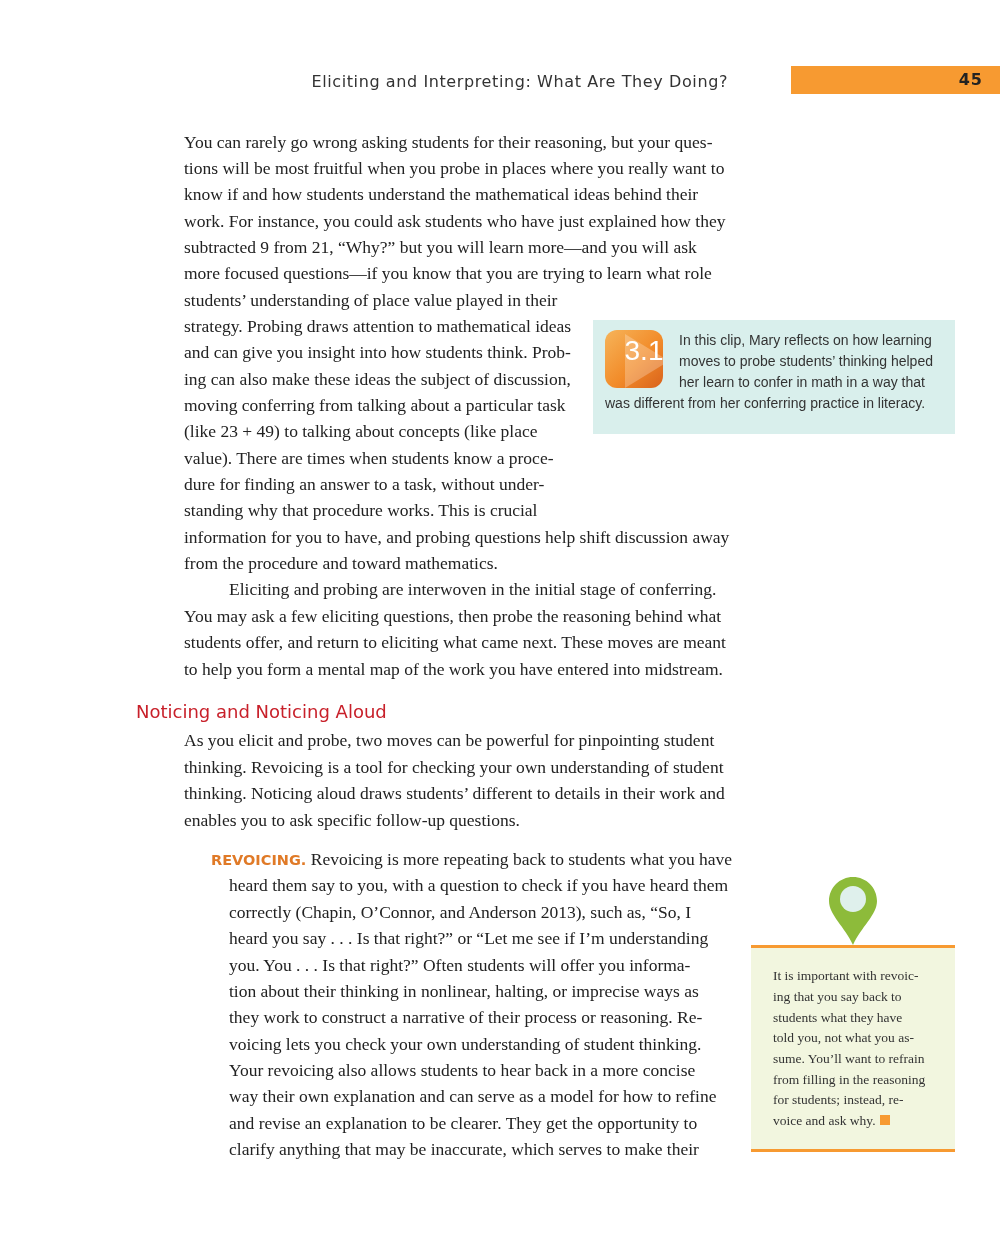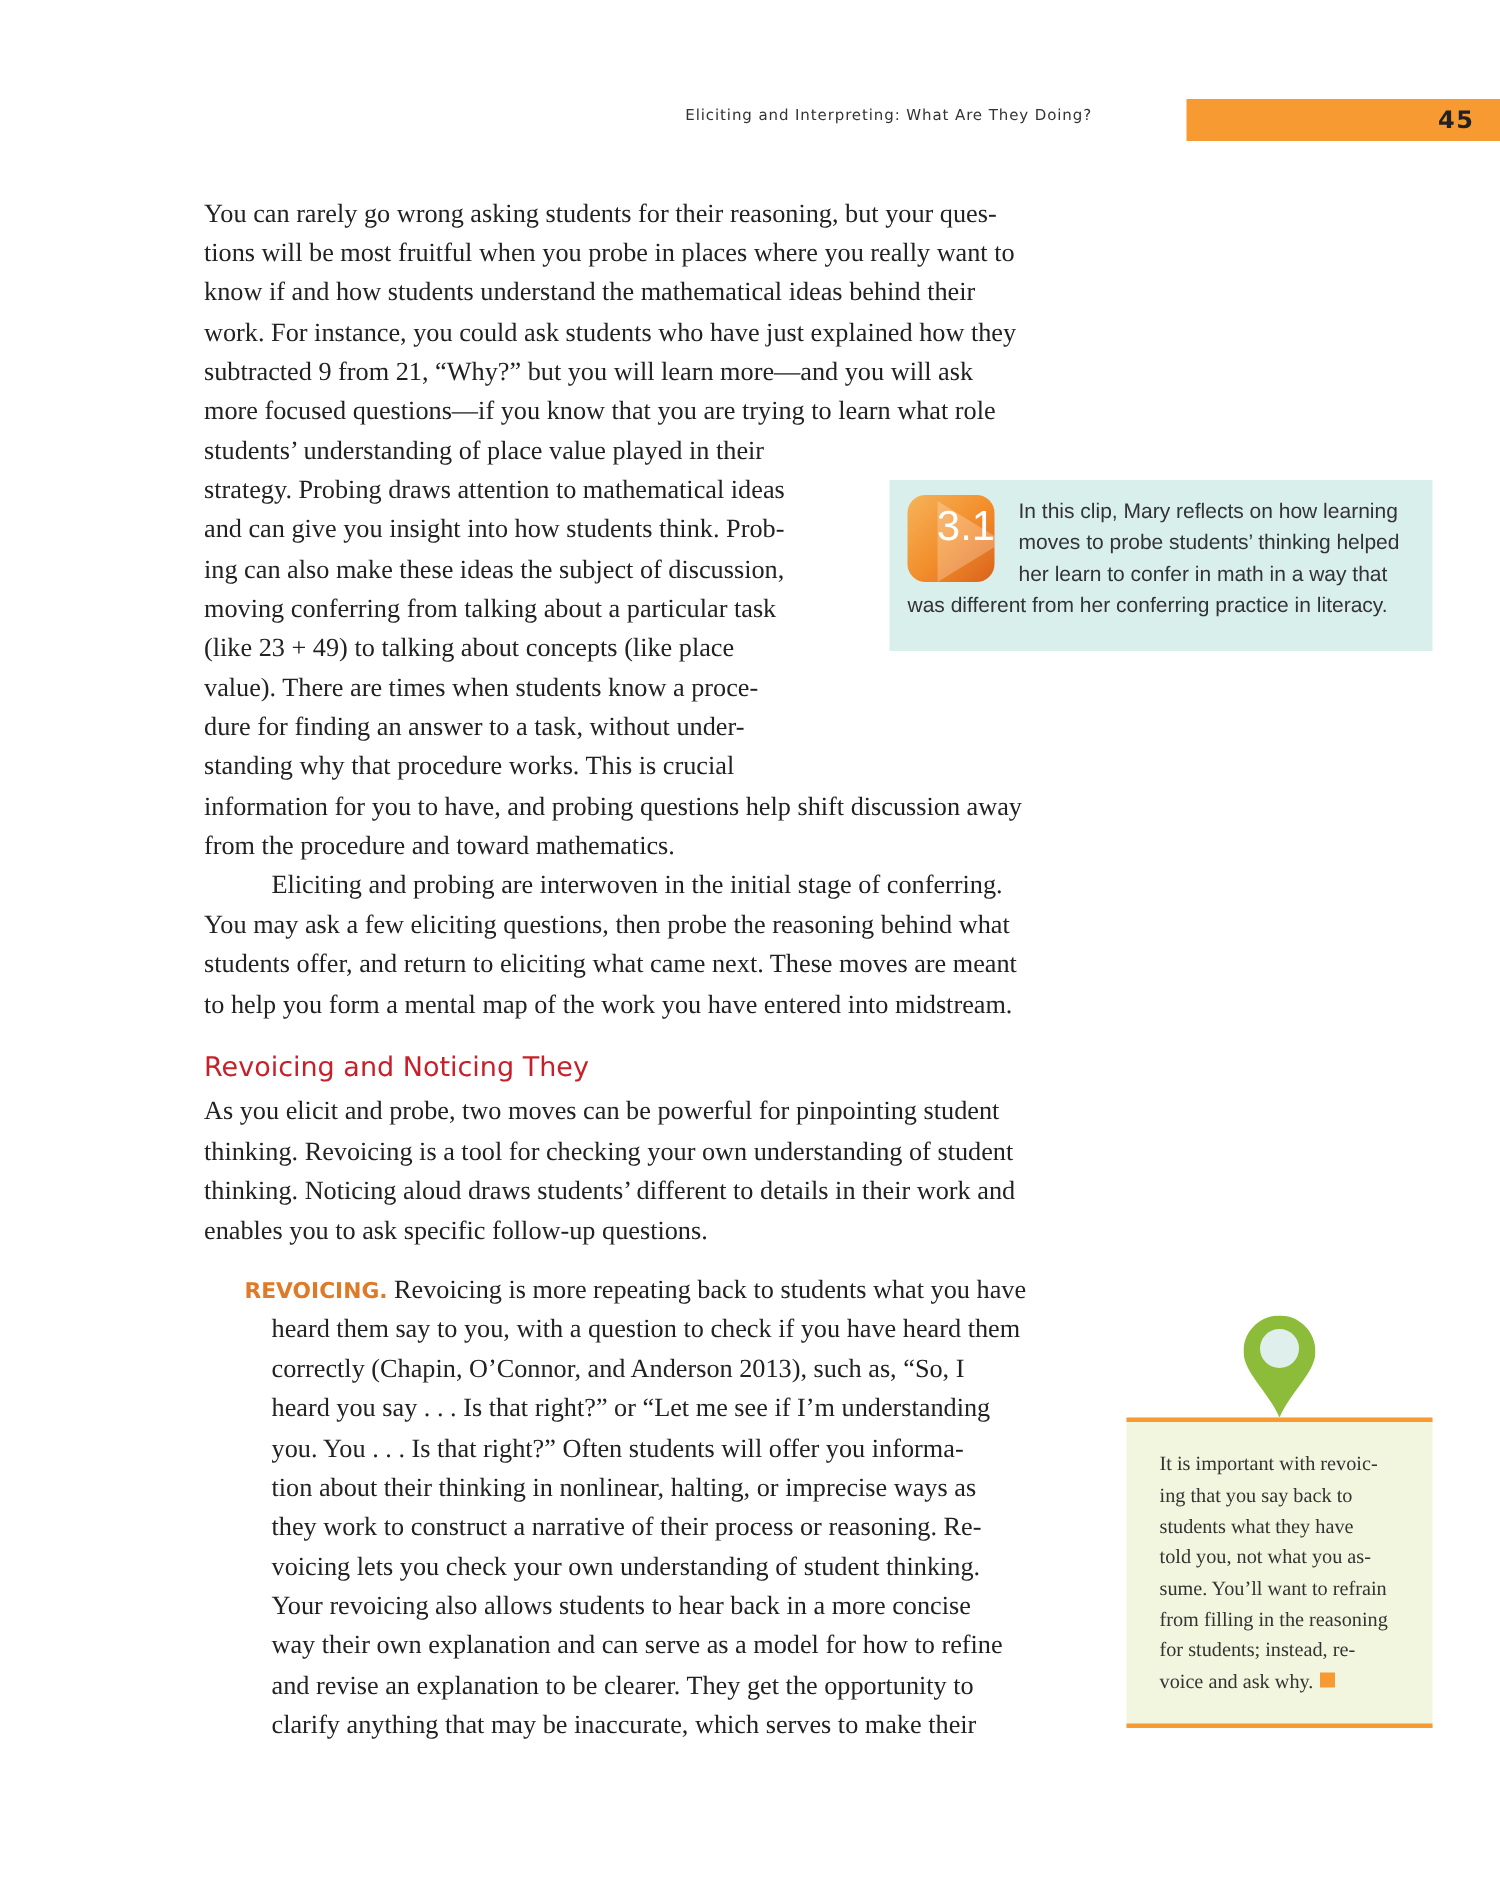--- a/index.html
+++ b/index.html
@@ -1,31 +1,31 @@
 <!DOCTYPE html>
 <html><head>
 <meta charset="utf-8">
 <style>
   html, body { margin: 0; padding: 0; background: #ffffff; }
   body { width: 1000px; height: 1254px; position: relative; overflow: hidden; }
   .running-head {
     position: absolute; left: 0; top: 72px; width: 728px; text-align: right;
-    font-family: "DejaVu Sans", sans-serif; font-size: 10px; color: #333; letter-spacing: 0.6px;
+    font-family: "DejaVu Sans", sans-serif; font-size: 16px; color: #333; letter-spacing: 0.6px;
   }
   .page-bar {
     position: absolute; left: 751px; top: 66px; width: 249px; height: 28px; background: #f79a31; margin-left: 40px;
   }
   .page-num {
     position: absolute; right: 57px; top: 4px;
     font-family: "DejaVu Sans", sans-serif; font-weight: bold; font-size: 16px; color: #222; letter-spacing: 1px;
   }
   .body-text {
     font-family: "Liberation Serif", serif; font-size: 17.5px; color: #222; line-height: 26.3px;
   }
-  .line { position: absolute; white-space: nowrap; }
+  .line { position: absolute; white-space: nowrap; margin-left: 48px; }
   .heading {
     position: absolute; left: 136px; top: 701px;
     font-family: "DejaVu Sans", sans-serif; font-size: 18px; color: #c8202a;
   }
   .runin {
     font-family: "DejaVu Sans", sans-serif; font-weight: bold; font-size: 14.5px; color: #e07a27;
   }
   .feature {
     position: absolute; left: 593px; top: 314px; width: 362px;
   }
@@ -90,21 +90,21 @@
   <div class="line" style="left:136px;top:550px">from the procedure and toward mathematics.</div>
 </div>
 
 <div class="body-text">
   <div class="line" style="left:181px;top:576px">Eliciting and probing are interwoven in the initial stage of conferring.</div>
   <div class="line" style="left:136px;top:603px">You may ask a few eliciting questions, then probe the reasoning behind what</div>
   <div class="line" style="left:136px;top:629px">students offer, and return to eliciting what came next. These moves are meant</div>
   <div class="line" style="left:136px;top:656px">to help you form a mental map of the work you have entered into midstream.</div>
 </div>
 
-<div class="heading">Revoicing and Noticing They</div>
+<div class="heading">Noticing and Noticing Aloud</div>
 
 <div class="body-text">
   <div class="line" style="left:136px;top:727px">As you elicit and probe, two moves can be powerful for pinpointing student</div>
   <div class="line" style="left:136px;top:754px">thinking. Revoicing is a tool for checking your own understanding of student</div>
   <div class="line" style="left:136px;top:780px">thinking. Noticing aloud draws students’ different to details in their work and</div>
   <div class="line" style="left:136px;top:807px">enables you to ask specific follow-up questions.</div>
 </div>
 
 <div class="body-text">
   <div class="line" style="left:163px;top:846px"><span class="runin">REVOICING.</span><span style="white-space:pre"> Revoicing is more repeating back to students what you have</span></div>

